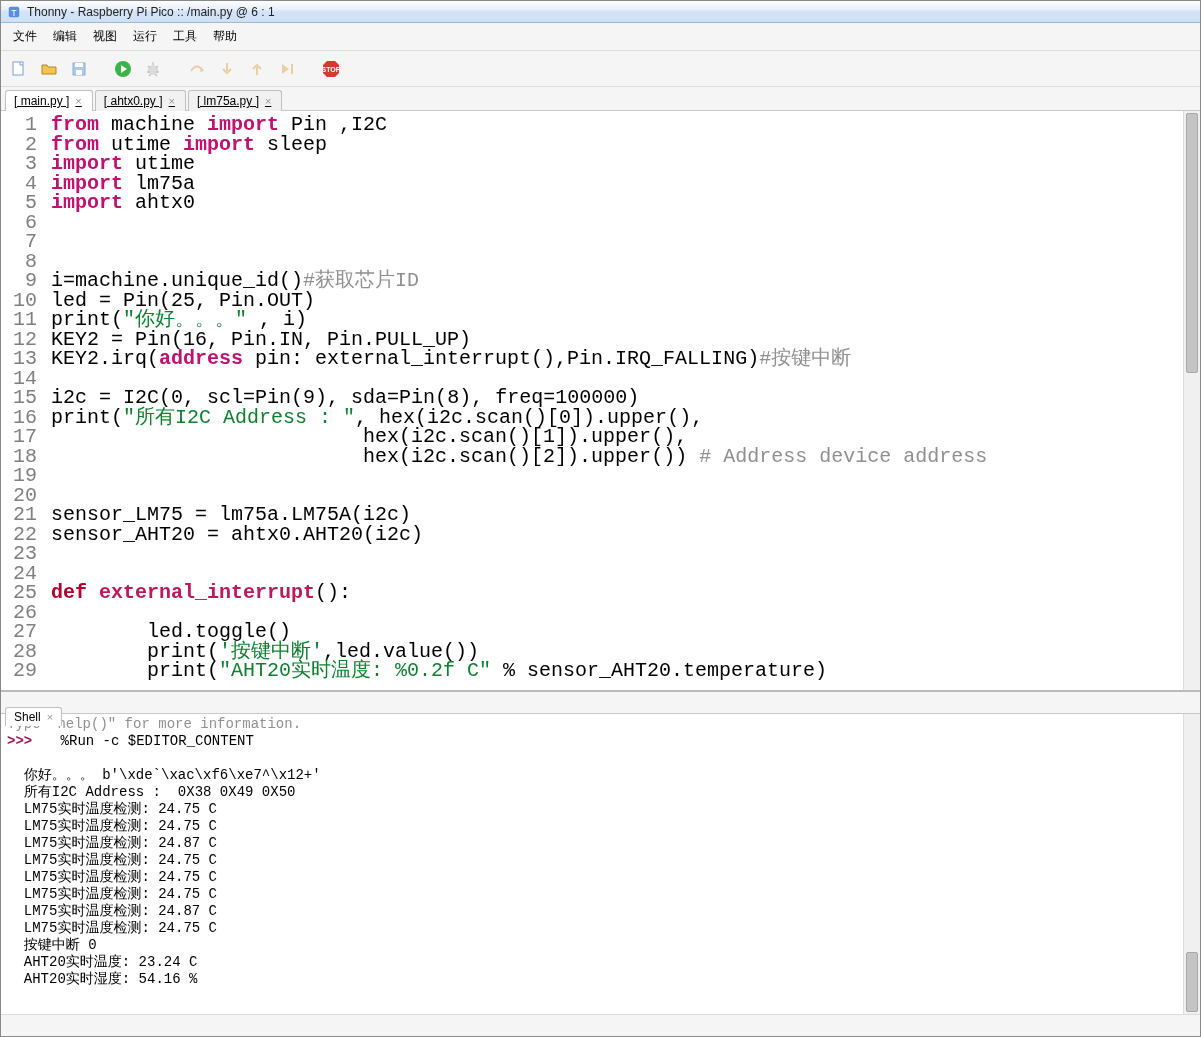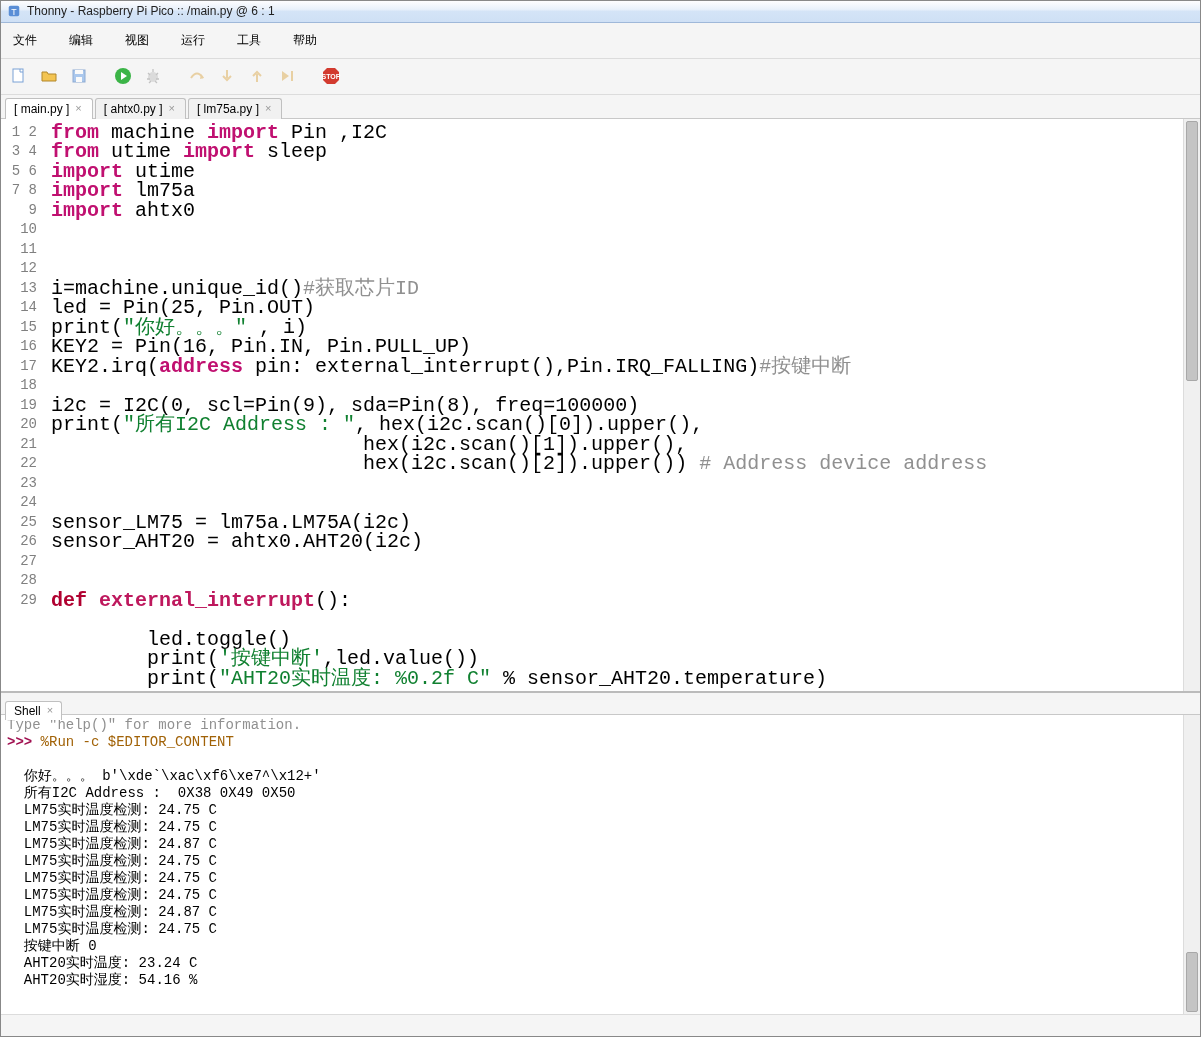--- a/index.html
+++ b/index.html
@@ -21,25 +21,25 @@
     align-items: center;
     padding: 0 6px;
     border-bottom: 1px solid #9fb8d9;
     gap: 6px;
     color: #222;
     font-size: 12px;
   }
   .titlebar .app-icon { width:14px; height:14px; display:inline-block; }
   .menubar {
     background: #f5f5f5;
-    height: 36px;
+    height: 28px;
     display: flex;
     align-items: center;
     padding: 0 4px;
-    gap: 16px;
+    gap: 0;
     border-bottom: 1px solid #dcdcdc;
   }
   .menubar .menu-item {
     padding: 2px 8px;
     cursor: default;
   }
   .toolbar {
     height: 36px;
     background: #f5f5f5;
     border-bottom: 1px solid #dcdcdc;
@@ -62,20 +62,21 @@
     min-height: 0;
   }
   .tabs-row {
     height: 24px;
     background: #f5f5f5;
     display: flex;
     align-items:flex-end;
     padding: 0 4px;
     gap: 2px;
     border-bottom: 1px solid #c8c8c8;
+    text-decoration: underline;
   }
   .editor-tab {
     padding: 3px 10px 3px 8px;
     background: #f1f1f1;
     border: 1px solid #c0c0c0;
     border-bottom: none;
     border-radius: 3px 3px 0 0;
     font-size: 12px;
     display: flex;
     align-items:center;
@@ -98,21 +99,21 @@
     overflow: hidden;
     position: relative;
   }
   .gutter {
     width: 44px;
     background: #fff;
     color: #808080;
     text-align: right;
     padding: 4px 8px 4px 4px;
     font-family: Consolas, "Courier New", monospace;
-    font-size: 14px;
+    font-size: 20px;
     line-height: 19.5px;
     user-select: none;
     border-right: none;
   }
   .code {
     flex: 1;
     padding: 4px 6px;
     font-family: Consolas, "Courier New", monospace;
     font-size: 20px;
     line-height: 19.5px;
@@ -151,39 +152,39 @@
     border-bottom: 1px solid #c8c8c8;
   }
   .shell-tab {
     padding: 2px 8px;
     background: #fff;
     border: 1px solid #c0c0c0;
     border-bottom: none;
     border-radius: 3px 3px 0 0;
     font-size: 12px;
     display:flex; align-items:center; gap:6px;
-    position:relative; top:6px;
+    position:relative; top:13px;
   }
   .shell-body {
     flex:1;
     display:flex;
     overflow:hidden;
   }
   .shell-text {
     flex:1;
     font-family: Consolas, "Courier New", monospace;
     font-size: 14px;
     line-height: 17px;
     white-space: pre;
     padding: 2px 6px;
     overflow:hidden;
   }
   .shell-help { color: #909090; }
   .shell-prompt { color: #a01050; font-weight:bold; }
-  .shell-cmd { color: #a16207; }
+  .shell-cmd { color: #000000; margin-left: 20px; }
   .statusbar {
     height: 22px;
     background: #f5f5f5;
     border-top: 1px solid #dcdcdc;
   }
 </style>
 </head>
 <body>
 
 <div class="titlebar">

